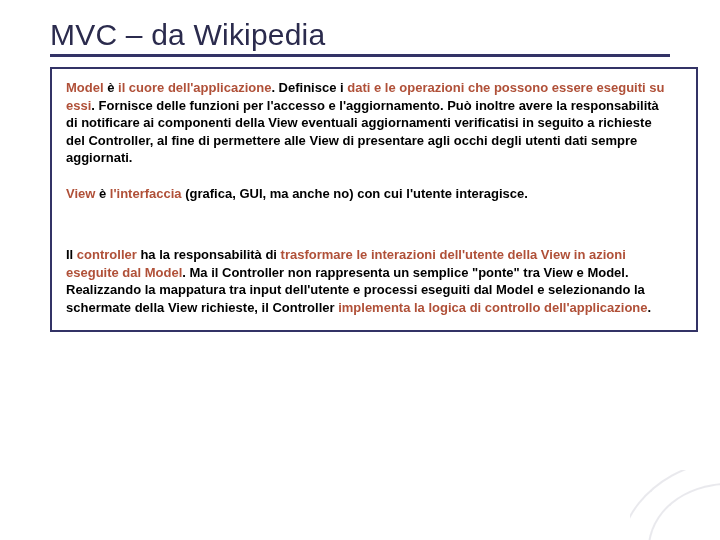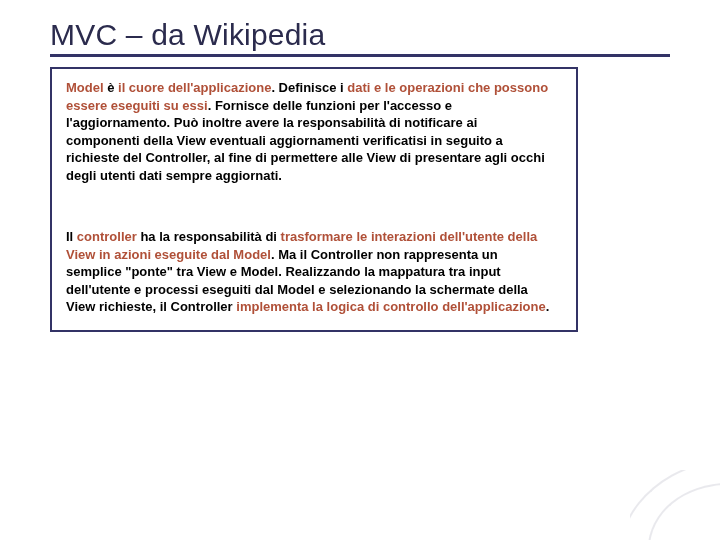--- a/index.html
+++ b/index.html
@@ -26,21 +26,21 @@
   }
   .title-underline {
     height: 3px;
     background: #333366;
     width: 620px;
     margin-bottom: 10px;
   }
   .content-box {
     border: 2px solid #333366;
     padding: 10px 25px 14px 14px;
-    width: 528px;
+    width: 648px;
     background: #ffffff;
   }
   .para {
     font-size: 13px;
     line-height: 1.35;
     color: #000000;
     font-weight: bold;
     margin-bottom: 18px;
   }
   .para:last-child { margin-bottom: 0; margin-top: 44px; }
@@ -86,20 +86,23 @@
 <div class="slide">
   <h1 class="title">MVC –  da Wikipedia</h1>
   <div class="title-underline"></div>
 
   <div class="content-box">
 
     <p class="para">
       <span class="em-red">Model</span><span> è </span><span class="em-red">il cuore dell'applicazione</span><span>. Definisce i </span><span class="em-red">dati e le operazioni che possono essere eseguiti su essi</span><span>. Fornisce delle funzioni per l'accesso e l'aggiornamento. Può inoltre avere la responsabilità di notificare ai componenti della View eventuali aggiornamenti verificatisi in seguito a richieste del Controller, al fine di permettere alle View di presentare agli occhi degli utenti dati sempre aggiornati.</span>
     </p>
 
+    <p class="para">
+      <span class="em-red">View</span><span> è </span><span class="em-red">l'interfaccia</span><span> (grafica, GUI, ma anche no) con cui l'utente interagisce.</span>
+    </p>
 
     <p class="para">
       <span>Il </span><span class="em-red">controller</span><span> ha la responsabilità di </span><span class="em-red">trasformare le interazioni dell'utente della View in azioni eseguite dal Model</span><span>. Ma il Controller non rappresenta un semplice "ponte" tra View e Model. Realizzando la mappatura tra input dell'utente e processi eseguiti dal Model e selezionando la schermate della View richieste, il Controller </span><span class="em-red">implementa la logica di controllo dell'applicazione</span><span>.</span>
     </p>
 
   </div>
 
   <div class="corner"></div>
 </div>
 

